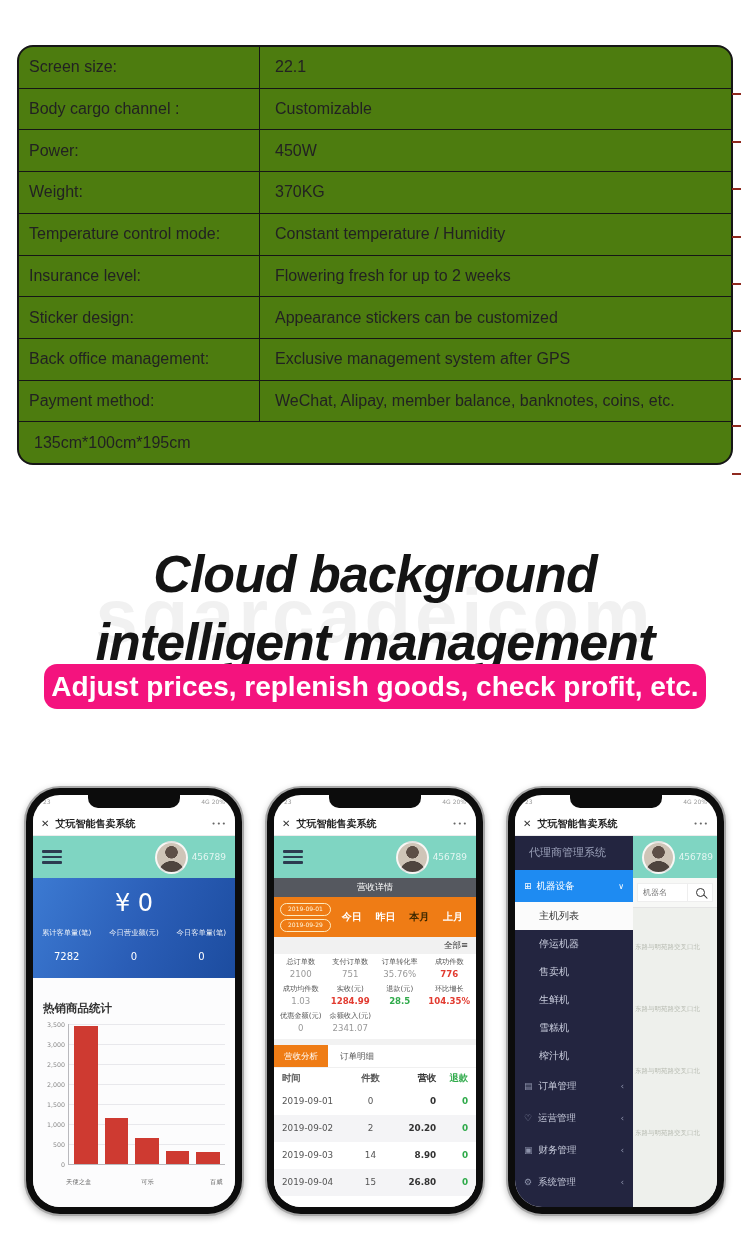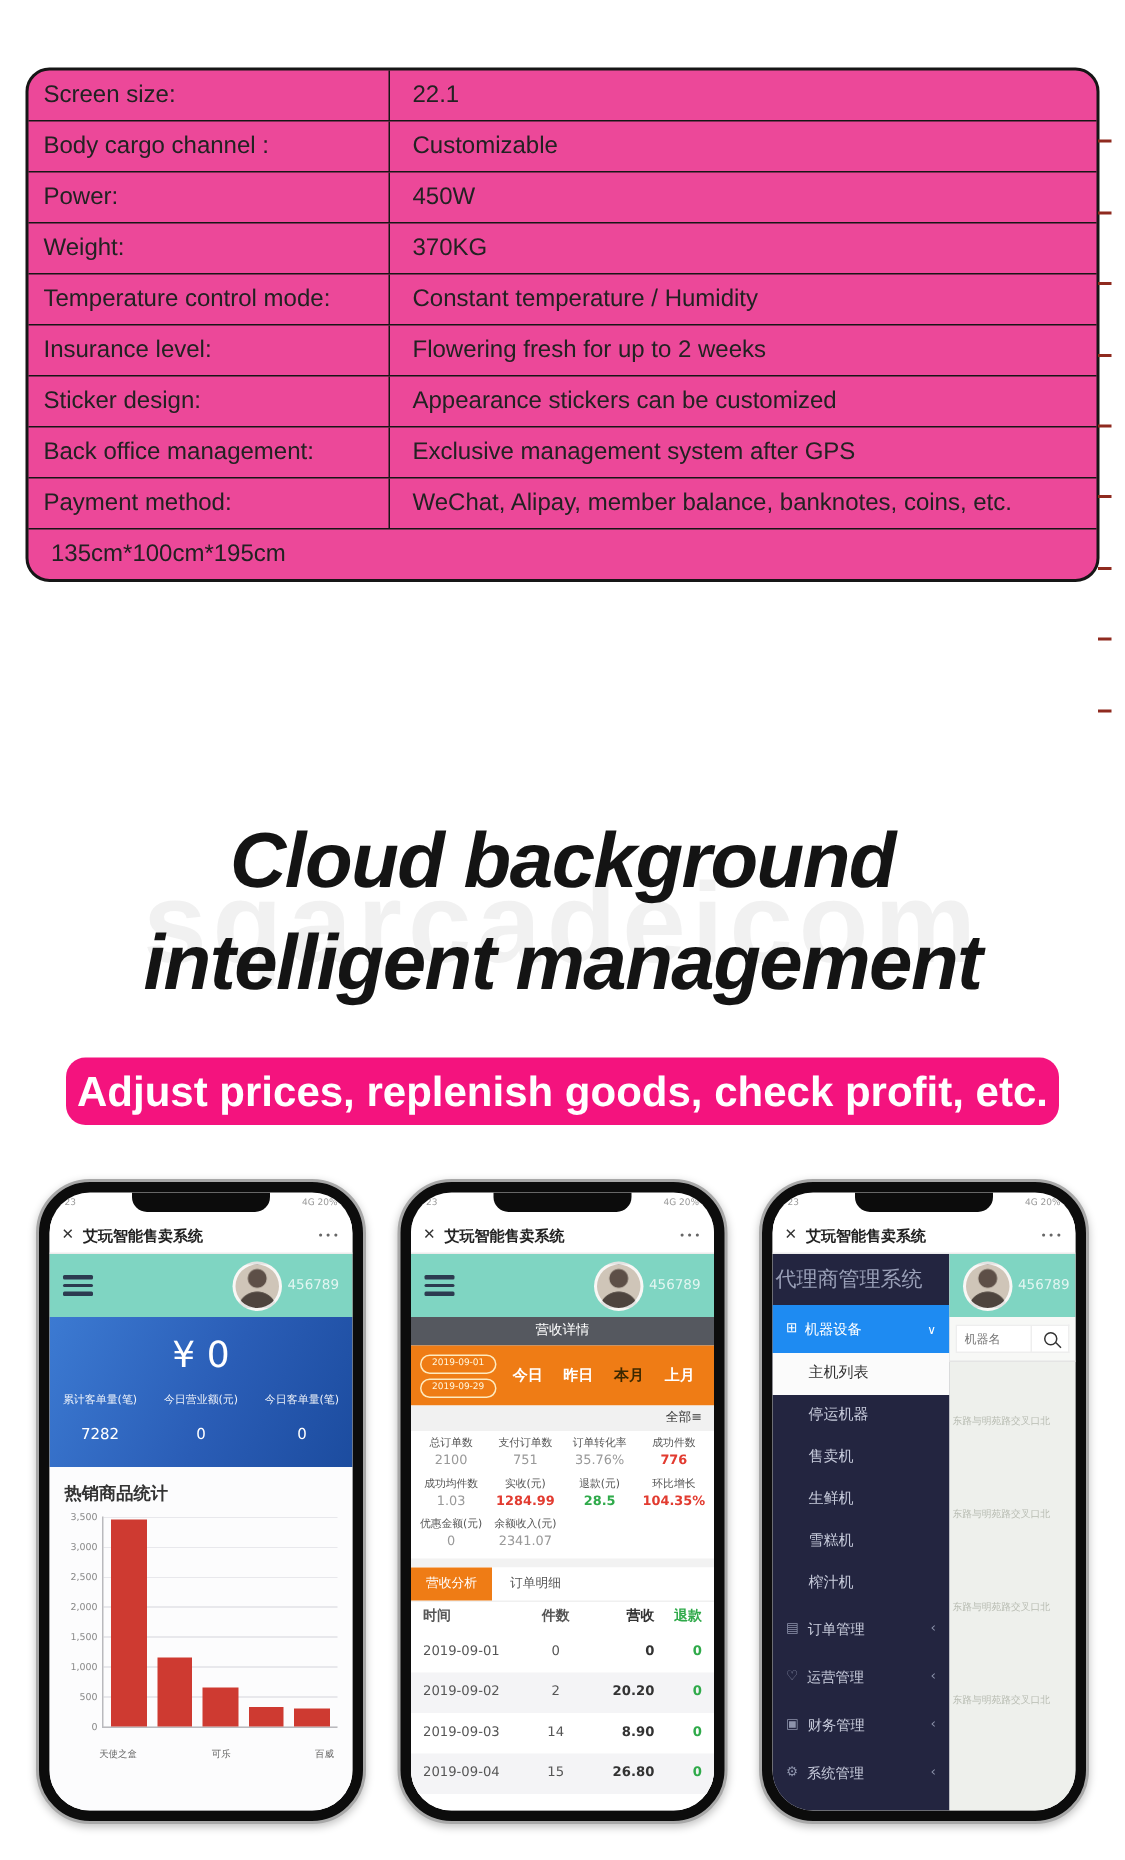--- a/index.html
+++ b/index.html
@@ -1,36 +1,36 @@
 <!DOCTYPE html>
 <html><head>
 <meta charset="utf-8">
 <style>
   html,body{margin:0;padding:0;background:#fff;}
   .page{position:relative;width:750px;height:1240px;background:#fff;overflow:hidden;
         font-family:"Liberation Sans",sans-serif;}
 
   
-  .spec-table{position:absolute;left:17px;top:45px;width:716px;height:343px;
-              border:2px solid #161616;border-radius:16px;background:#ec4899;box-sizing:border-box;}
+  .spec-table{position:absolute;left:17px;top:45px;width:716px;height:420px;
+              border:2px solid #161616;border-radius:16px;background:#4d7c0f;box-sizing:border-box;}
   .spec-rows{display:flex;flex-direction:column;height:100%;}
   .spec-row{flex:1;display:flex;border-bottom:1.6px solid #161616;}
   .spec-row:last-child{border-bottom:none;}
   .spec-label{width:241px;border-right:1.6px solid #161616;display:flex;align-items:center;
               padding-left:10px;font-size:16px;color:#222;box-sizing:border-box;}
   .spec-value{flex:1;display:flex;align-items:center;padding-left:15px;font-size:16px;color:#222;}
   .stub{position:absolute;right:-10px;width:9px;height:2px;background:#8f2a1f;}
 
   
   .watermark{position:absolute;top:572px;left:0;right:0;text-align:center;font-size:76px;
              font-weight:bold;color:rgba(120,120,120,.10);letter-spacing:4px;pointer-events:none;}
   .heading{position:absolute;top:541px;left:0;right:0;margin:0;text-align:center;
            font-size:52px;line-height:1.3;font-weight:bold;font-style:italic;color:#141414;
            letter-spacing:-1px;}
-  .banner{position:absolute;top:705px;left:44px;width:662px;height:45px;border-radius:13px;
+  .banner{position:absolute;top:664px;left:44px;width:662px;height:45px;border-radius:13px;
           color:#fff;font-size:28px;font-weight:600;text-align:center;line-height:45px;}
 
   
   .phones{position:absolute;top:786px;left:0;width:750px;display:flex;
           justify-content:space-between;padding:0 24px;box-sizing:border-box;}
   .phone{width:220px;height:430px;background:#0c0c0c;border:2px solid #a8a8a8;border-radius:36px;
          padding:7px;box-sizing:border-box;position:relative;box-shadow:0 2px 6px rgba(0,0,0,.25);}
   .screen{width:100%;height:100%;background:#fff;border-radius:27px;overflow:hidden;position:relative;
           display:flex;flex-direction:column;font-family:"DejaVu Sans",sans-serif;}
   .notch{position:absolute;top:0;left:50%;transform:translateX(-50%);width:92px;height:13px;
@@ -54,21 +54,21 @@
 
   
   .bluepanel{height:100px;background:linear-gradient(115deg,#3c7ad2,#2a5db6 55%,#1c4c9f);
              color:#fff;text-align:center;flex:none;}
   .yen{font-size:24px;padding-top:11px;}
   .p1stats{display:flex;margin-top:11px;}
   .p1stat{flex:1;}
   .p1stat .lb{font-size:7.3px;color:rgba(255,255,255,.92);}
   .p1stat .vl{font-size:10px;margin-top:13px;}
   .chartsec{flex:1;background:#fcfcfd;}
-  .charttitle{font-size:11.5px;font-weight:bold;color:#333;padding:10px 0 0 10px;}
+  .charttitle{font-size:11.5px;font-weight:bold;color:#333;padding:23px 0 0 10px;}
   .chart{position:relative;margin:8px 10px 0 8px;height:152px;}
   .yaxis{position:absolute;left:0;top:0;height:140px;width:24px;display:flex;flex-direction:column;
          justify-content:space-between;align-items:flex-end;}
   .yaxis span{height:0;display:flex;align-items:center;font-size:6.3px;color:#888;}
   .plot{margin-left:27px;height:140px;border-left:1px solid #b9b9bd;border-bottom:1px solid #b9b9bd;
         display:flex;align-items:flex-end;gap:7px;padding:0 5px;
         background:repeating-linear-gradient(to top, rgba(0,0,0,0) 0 19px, #e8e8ec 19px 20px);}
   .bar{flex:1;background:#ce3a31;}
   .xlabels{margin-left:27px;display:flex;gap:7px;padding:0 5px;}
   .xlabels span{flex:1;text-align:center;font-size:6.3px;color:#666;margin-top:2px;white-space:nowrap;}
@@ -104,21 +104,21 @@
   .p2row{height:27px;line-height:27px;font-size:8.8px;}
   .p2rows .p2row:nth-child(even){background:#f4f4f6;}
   .c0{color:#555;text-align:left;}
   .c1{color:#555;text-align:center;}
   .c2{color:#333;font-weight:bold;text-align:right;}
   .c3{color:#2faa4a;font-weight:bold;text-align:right;}
 
   
   .p3body{flex:1;display:flex;min-height:0;}
   .p3side{width:118px;background:#232540;display:flex;flex-direction:column;flex:none;}
-  .p3title{height:34px;line-height:34px;padding-left:2px;font-size:14px;color:#9aa0b8;white-space:nowrap;}
+  .p3title{height:34px;line-height:34px;padding-left:14px;font-size:11px;color:#9aa0b8;white-space:nowrap;}
   .p3active{height:32px;background:#1e8bf2;color:#fff;display:flex;align-items:center;gap:5px;
             padding:0 9px;font-size:9.5px;flex:none;}
   .p3active .chev{margin-left:auto;font-size:8px;}
   .p3active .glyph{font-size:9px;}
   .p3sub{height:28px;line-height:28px;padding-left:24px;font-size:10px;color:#c8ccdc;}
   .p3sub.active{background:#fbfbfb;color:#333;}
   .p3menuitem{height:32px;display:flex;align-items:center;gap:6px;padding:0 9px;font-size:9.5px;color:#c8ccdc;}
   .p3menuitem .glyph{font-size:9px;color:#8d93ab;}
   .p3menuitem .chev{margin-left:auto;color:#8d93ab;font-size:9px;}
   .p3main{flex:1;display:flex;flex-direction:column;background:#eef0ec;min-width:0;}

